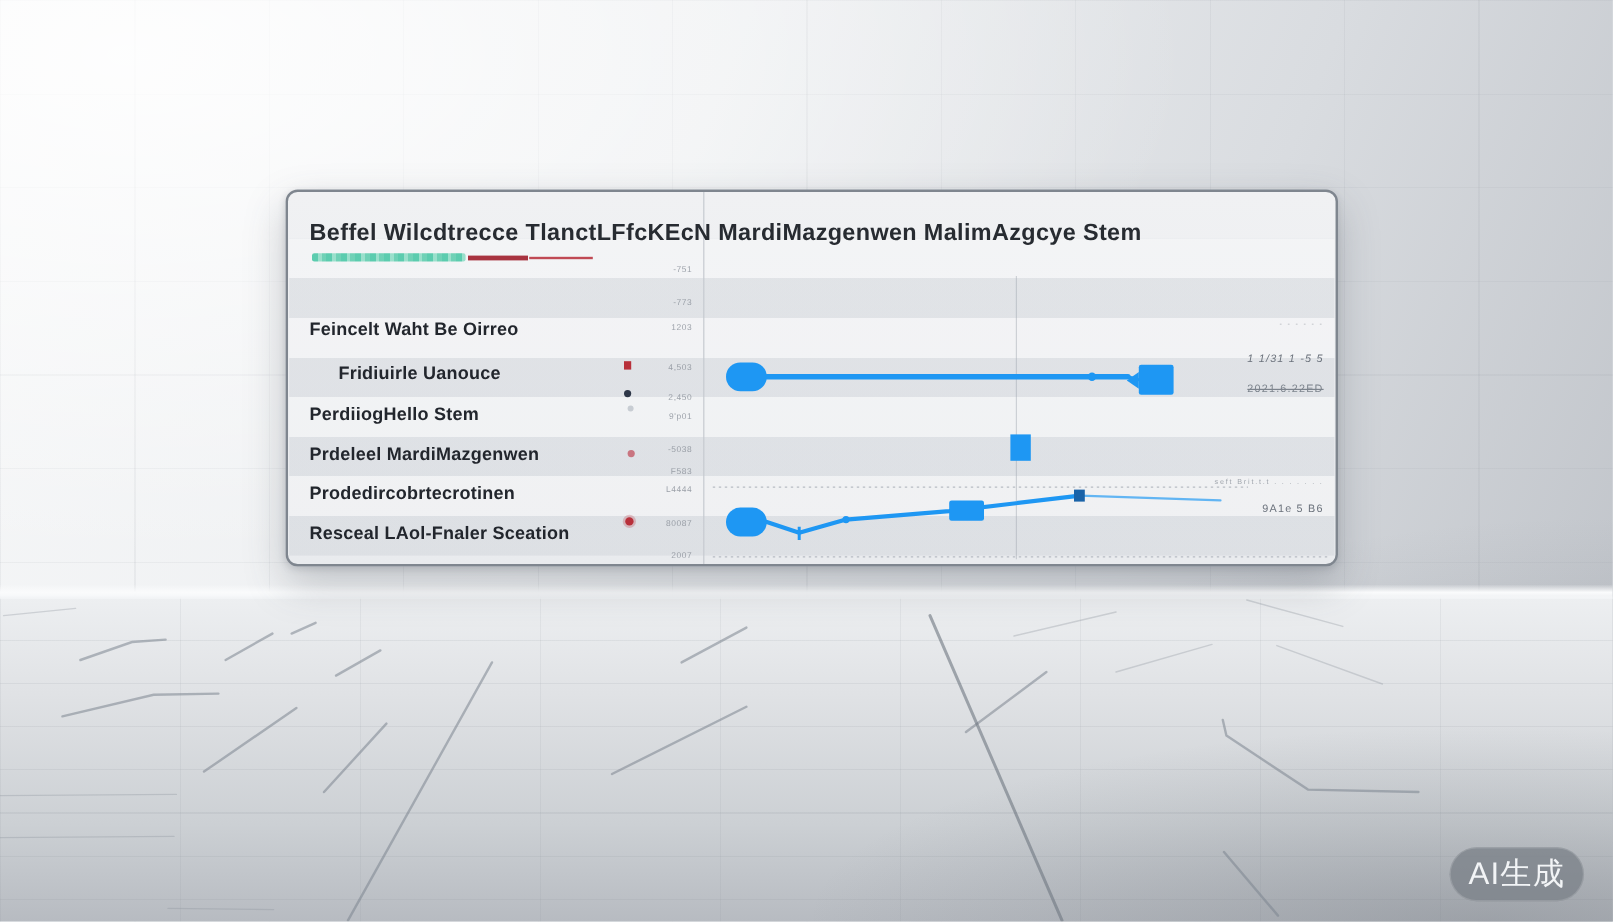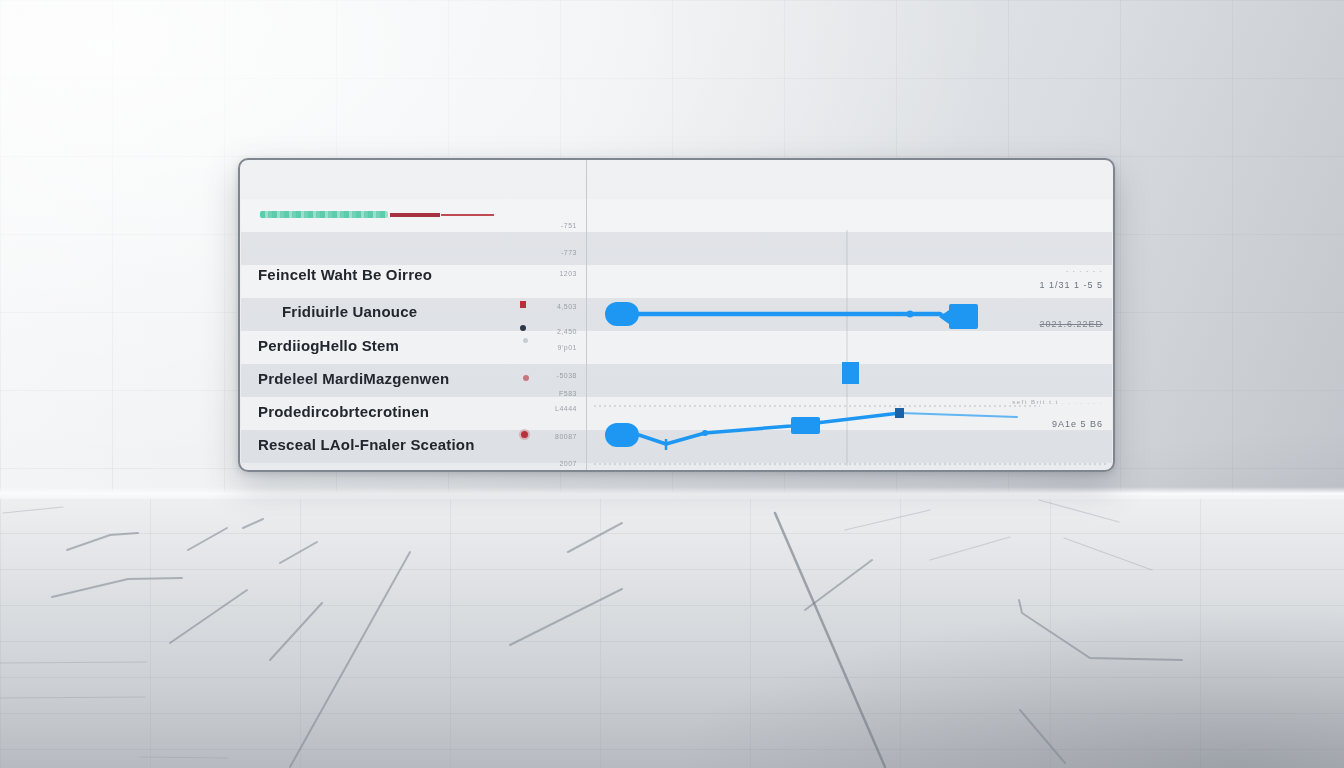--- a/index.html
+++ b/index.html
@@ -107,20 +107,21 @@
         <path d="M1039,3 L1119,25"></path>
         <path d="M1064,41 L1152,73"></path>
       </g>
     </svg>
   </div>
 
   <div class="panel">
     <div class="stripes"></div>
     <div class="divider"></div>
 
+    <div class="panel-title">Beffel Wilcdtrecce TlanctLFfcKEcN MardiMazgenwen MalimAzgcye Stem</div>
     <div class="underline-teal"></div>
     <div class="underline-red"></div>
     <div class="underline-red-thin"></div>
 
     <div id="menu">
         <div class="menu-item" style="top: 106px;">Feincelt Waht Be Oirreo</div>
         <div class="menu-item" style="top: 143px; margin-left: 24px;">Fridiuirle Uanouce</div>
         <div class="menu-item" style="top: 177px;">PerdiiogHello Stem</div>
         <div class="menu-item" style="top: 210px;">Prdeleel MardiMazgenwen</div>
         <div class="menu-item" style="top: 243px;">Prodedircobrtecrotinen</div>
@@ -141,21 +142,21 @@
         <div class="tick" style="top: 168px;">2,450</div>
         <div class="tick" style="top: 184px;">9'p01</div>
         <div class="tick" style="top: 212px;">-5038</div>
         <div class="tick" style="top: 230px;">F583</div>
         <div class="tick" style="top: 245px;">L4444</div>
         <div class="tick" style="top: 273px;">80087</div>
         <div class="tick" style="top: 300px;">2007</div>
       </div>
     <div id="annotations">
         <div class="ann faint" style="top: 108px;">- ‐ - ‐ - -</div>
-        <div class="ann small" style="top: 120px;">1 1/31 1 -5 5</div>
+        <div class="ann small" style="top: 134px; font-style: italic;">1 1/31 1 -5 5</div>
         <div class="ann struck" style="top: 159px;">2021.6.22ED</div>
         <div class="ann faint" style="top: 239px;">seft Brit.t.t . . . . . . .</div>
         <div class="ann small" style="top: 259px;">9A1e 5 B6</div>
       </div>
 
     <svg id="chart-svg" class="chart-svg" viewBox="0 0 877 314">
         <line x1="607" y1="70" x2="607" y2="306" stroke="rgba(160,167,175,.45)" stroke-width="1"></line>
         <line x1="354" y1="246" x2="800" y2="246" stroke="#b7bcc3" stroke-width="1" stroke-dasharray="2 3"></line>
         <line x1="354" y1="304" x2="867" y2="304" stroke="#b7bcc3" stroke-width="1" stroke-dasharray="2 3"></line>
         <polyline points="399,154 700,154" fill="none" stroke="#1e97f3" stroke-width="4.5" stroke-linecap="round"></polyline>
@@ -168,14 +169,17 @@
         <polyline points="399,275 426,284 465,273 551,266 660,253" fill="none" stroke="#1e97f3" stroke-width="3.5" stroke-linecap="round" stroke-linejoin="round"></polyline>
         <polyline points="660,253 777,257" fill="none" stroke="#62b5f3" stroke-width="2" stroke-linecap="round"></polyline>
         <line x1="426" y1="279" x2="426" y2="290" stroke="#1e97f3" stroke-width="2.5"></line>
         <circle cx="465" cy="273" r="3" fill="#1e97f3"></circle>
         <rect x="551" y="257" width="29" height="17" rx="2" fill="#1e97f3"></rect>
         <rect x="655" y="248" width="9" height="10" fill="#1a63a8"></rect>
         <rect x="365" y="263" width="34" height="24" rx="12" fill="#1e97f3"></rect>
       </svg>
   </div>
 
+  <div class="watermark">
+    <span>AI生成</span>
+  </div>
 
 </div>
 
 </body></html>

